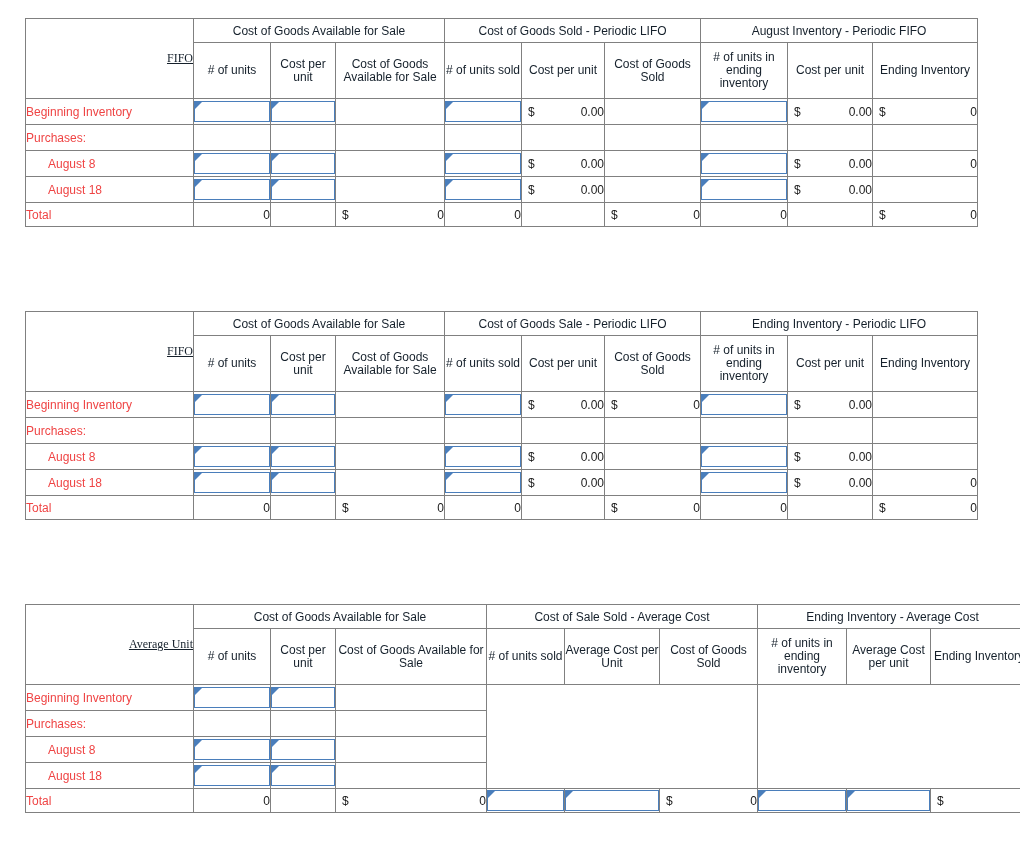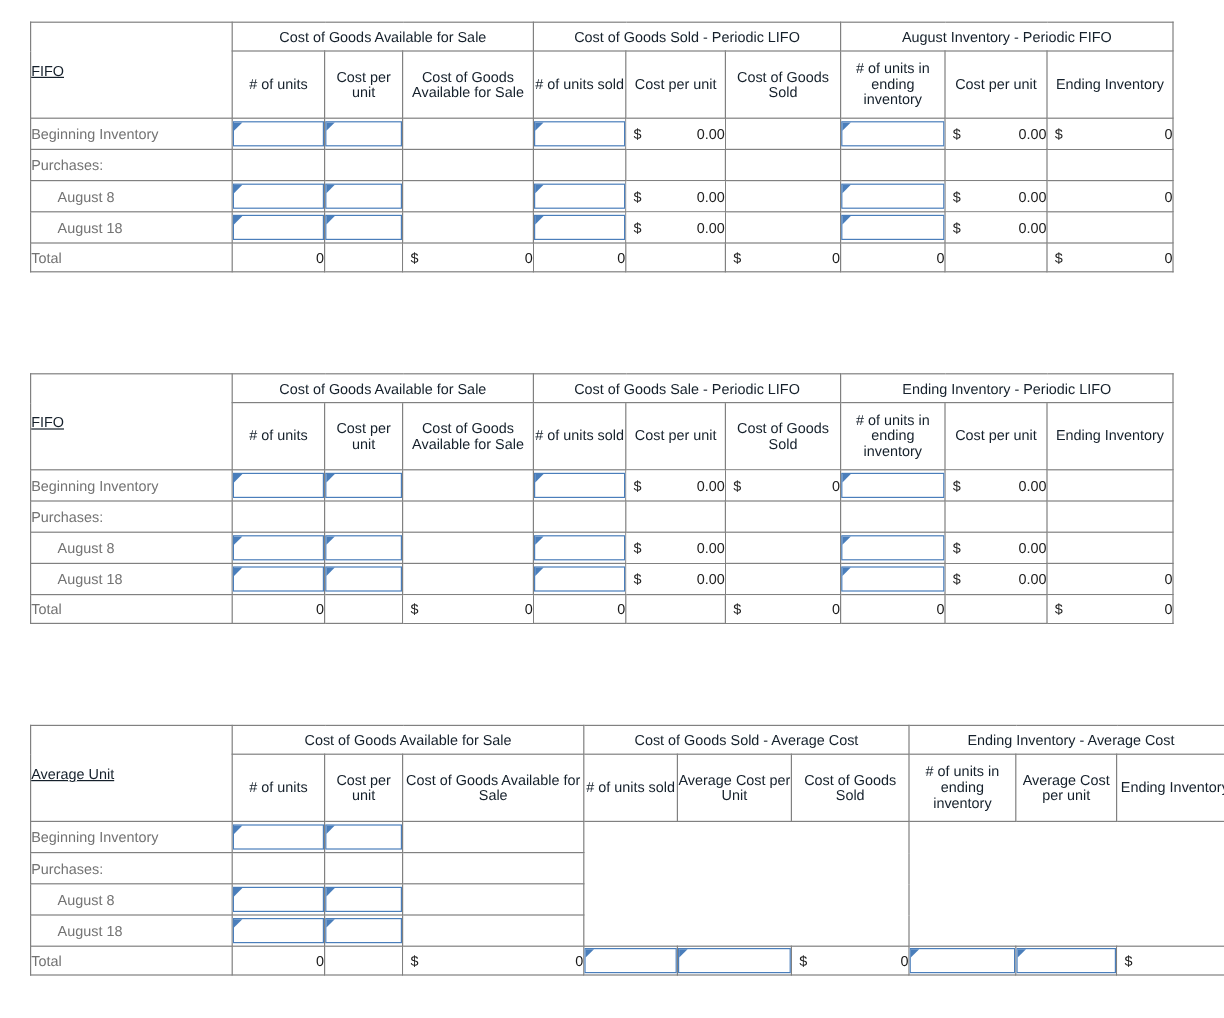--- a/index.html
+++ b/index.html
@@ -45,37 +45,38 @@
     color:#15202b;
     font-weight:bold;
     text-align:center;
     font-size:11.5px;
     line-height:13px;
     height:56px;
     padding:2px 2px;
   }
   .corner{
     background:#7cb0e8;
-    text-align:left;
+    text-align:right;
     vertical-align:middle;
     font-weight:bold;
     font-size:13px;
+    font-family:Liberation Serif, serif;
   }
   .corner span{
     text-decoration:underline;
     color:#15202b;
   }
 
   
   tr.brow td{height:26px;}
   td.rowlbl{
     text-align:left;
     padding-left:5px;
     font-size:12.5px;
-    color:#737373;
+    color:#ef4444;
     white-space:nowrap;
   }
   td.rowlbl.indent{padding-left:22px;}
 
   td.num{
     text-align:right;
     padding-right:6px;
     font-size:12.5px;
     color:#222;
   }
@@ -412,21 +413,21 @@
       <col style="width:89px">
         <col style="width:84px">
         <col style="width:97px">
     </colgroup>
     <tbody>
       <tr>
         <td class="corner" rowspan="2">
           <span>Average Unit</span>
         </td>
         <td class="bandtop" colspan="3">Cost of Goods Available for Sale</td>
-        <td class="bandtop" colspan="3">Cost of Goods Sold - Average Cost</td>
+        <td class="bandtop" colspan="3">Cost of Sale Sold - Average Cost</td>
         <td class="bandtop" colspan="3">Ending Inventory - Average Cost</td>
       </tr>
       <tr>
         <td class="bandsub"># of units</td>
         <td class="bandsub">Cost per unit</td>
         <td class="bandsub">Cost of Goods Available for Sale</td>
         <td class="bandsub"># of units sold</td>
         <td class="bandsub">Average Cost per Unit</td>
         <td class="bandsub">Cost of Goods Sold</td>
         <td class="bandsub"># of units in ending inventory</td>

